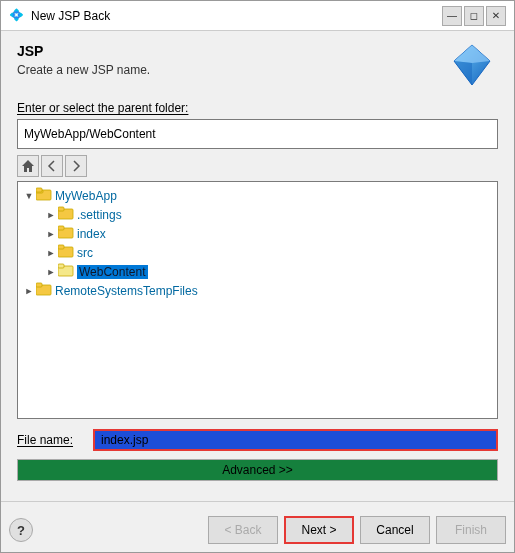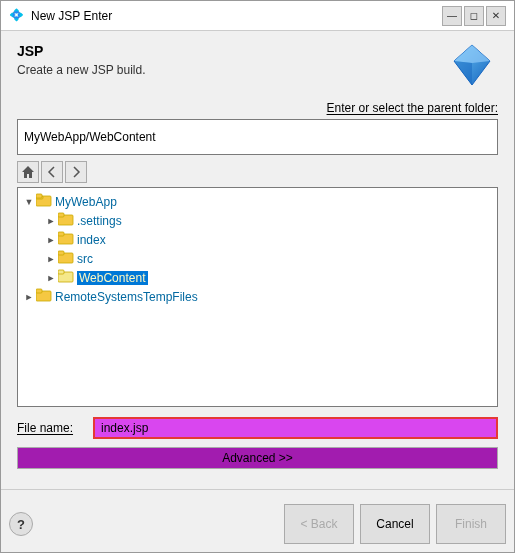--- a/index.html
+++ b/index.html
@@ -94,30 +94,29 @@
       width: 44px;
       height: 44px;
     }
 
     .label-text {
       font-size: 12px;
       color: #000;
       margin-bottom: 4px;
       text-decoration: underline;
       text-underline-offset: 2px;
-      text-align: right;
     }
     .folder-input {
       width: 100%;
       border: 1px solid #7a7a7a;
       background: #fff;
       padding: 3px 6px;
       font-size: 12px;
       margin-bottom: 6px;
-      height: 36px;
+      height: 30px;
     }
 
     .toolbar {
       display: flex;
       gap: 2px;
       margin-bottom: 4px;
     }
     .toolbar-btn {
       width: 22px;
       height: 22px;
@@ -159,21 +158,21 @@
     .tree-folder-icon {
       margin-right: 3px;
       font-size: 14px;
     }
     .tree-label {
       font-size: 12px;
       color: #0369a1;
     }
     .tree-label.selected {
       background: #0078d7;
-      color: #fef9c3;
+      color: #0f172a;
       padding: 0 2px;
     }
 
     .file-name-row {
       display: flex;
       align-items: center;
       gap: 20px;
       margin-bottom: 8px;
     }
     .file-name-label {
@@ -182,27 +181,27 @@
       white-space: nowrap;
       text-decoration: underline;
       text-underline-offset: 2px;
     }
     .file-name-input {
       flex: 1;
       height: 22px;
       border: 2px solid #e53935;
       padding: 2px 6px;
       font-size: 12px;
-      background: #d946ef;
+      background: #1d4ed8;
       outline: none;
     }
 
     .advanced-btn {
       border: 1px solid #aaa;
-      background: #a21caf;
+      background: #15803d;
       padding: 3px 10px;
       font-size: 12px;
       cursor: pointer;
       display: inline-block;
       margin-bottom: 8px;
     }
 
     .divider {
       border: none;
       border-top: 1px solid #ccc;
@@ -233,21 +232,21 @@
       font-size: 13px;
       color: #333;
       font-weight: bold;
     }
     .footer-right {
       display: flex;
       gap: 6px;
     }
     .nav-btn {
       min-width: 70px;
-      height: 40px;
+      height: 28px;
       border: 1px solid #aaa;
       background: #e0e0e0;
       padding: 4px 14px;
       font-size: 12px;
       cursor: pointer;
       display: flex;
       align-items: center;
       justify-content: center;
     }
     .nav-btn.next-btn {
@@ -261,35 +260,35 @@
     }
   </style>
 </head>
 <body>
 
 <div class="window">
 
   <div class="title-bar">
     <div class="title-bar-left">
       <span class="title-icon">💠</span>
-      <span class="title-text">New JSP Enter</span>
+      <span class="title-text">New JSP Back</span>
     </div>
     <div class="title-bar-controls">
       <button class="title-btn">—</button>
       <button class="title-btn">◻</button>
       <button class="title-btn close">✕</button>
     </div>
   </div>
 
   <div class="content-area">
 
     <div class="header-section">
       <div class="header-left">
         <h2>JSP</h2>
-        <p>Create a new JSP build.</p>
+        <p>Create a new JSP name.</p>
       </div>
       <div class="header-icon">
         <svg class="diamond-icon" viewBox="0 0 44 44" xmlns="http://www.w3.org/2000/svg">
           <defs>
             <linearGradient id="diamondGrad" x1="0%" y1="0%" x2="100%" y2="100%">
               <stop offset="0%" style="stop-color:#6ec6f5;stop-opacity:1"></stop>
               <stop offset="100%" style="stop-color:#1565c0;stop-opacity:1"></stop>
             </linearGradient>
           </defs>
           <polygon points="22,2 40,18 22,42 4,18" fill="url(#diamondGrad)" stroke="#1565c0" stroke-width="1"></polygon>
@@ -406,17 +405,18 @@
   </div>
 
   <hr class="divider">
 
   <div class="footer">
     <div class="footer-left">
       <button class="help-btn">?</button>
     </div>
     <div class="footer-right">
       <button class="nav-btn" disabled="">&lt; Back</button>
+      <button class="nav-btn next-btn">Next &gt;</button>
       <button class="nav-btn">Cancel</button>
       <button class="nav-btn" disabled="">Finish</button>
     </div>
   </div>
 </div>
 
 </body></html>

